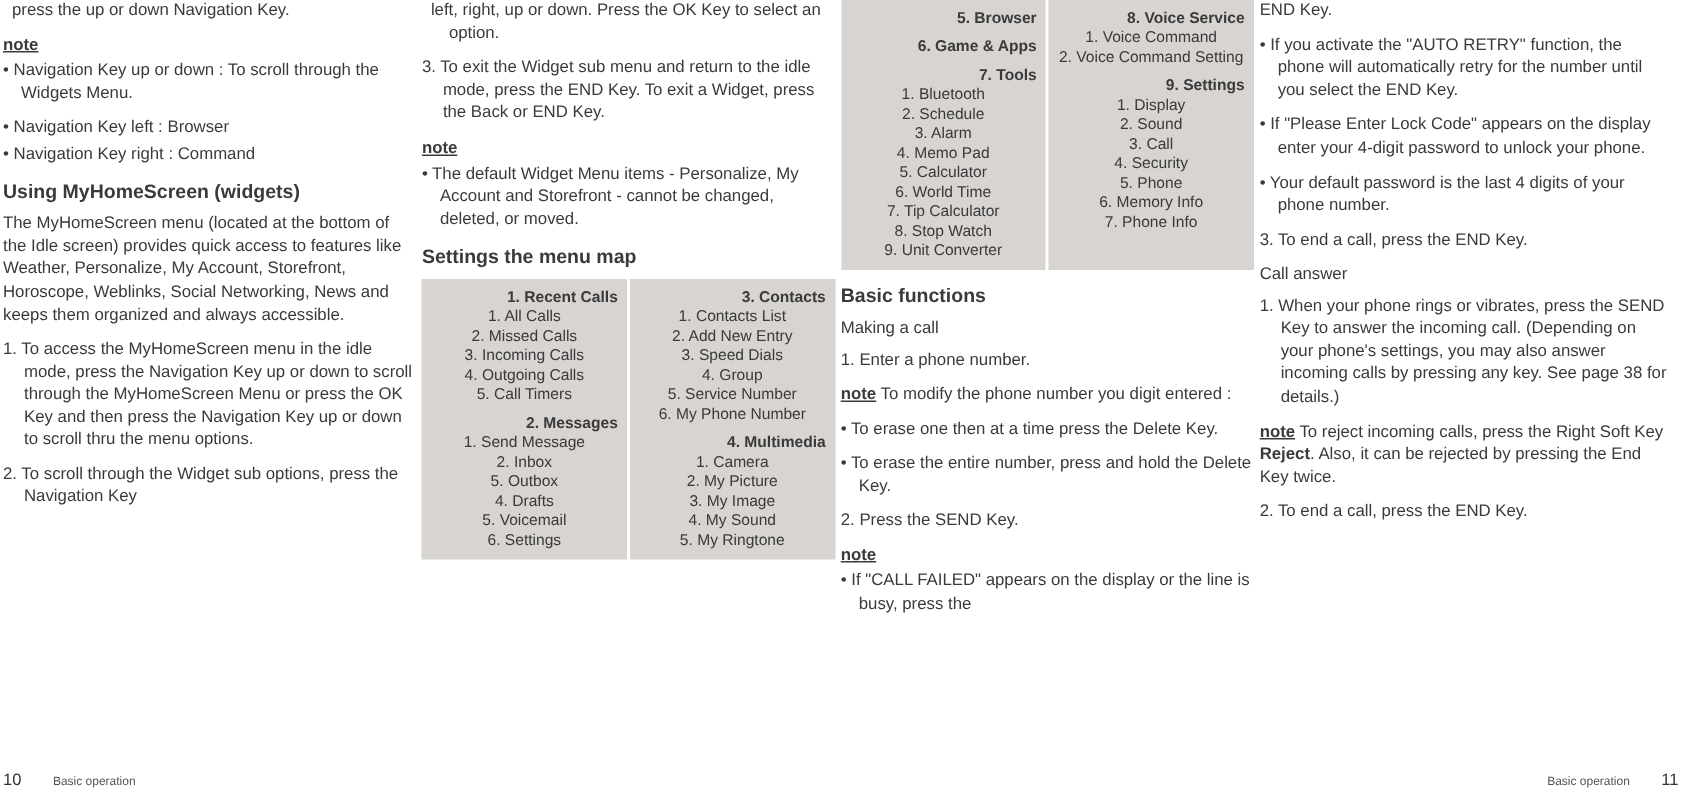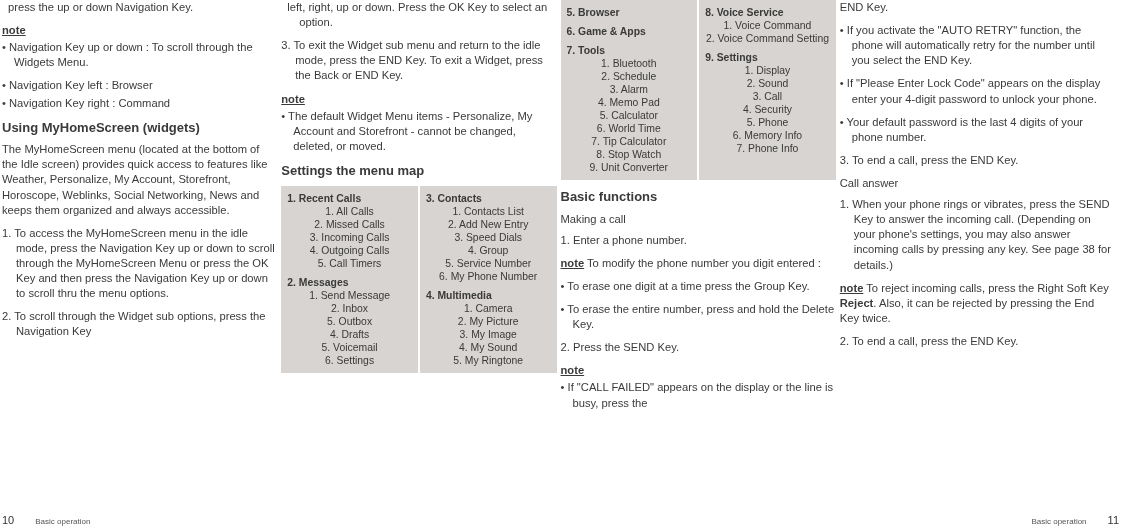--- a/index.html
+++ b/index.html
@@ -26,21 +26,21 @@
     flex-direction: column;
     padding-right: 4px;
   }
   .para { margin-bottom: 8px; }
   .indent { padding-left: 12px; text-indent: -12px; }
   .heading-note { font-weight: bold; text-decoration: underline; margin-bottom: 2px; }
   .heading-bold { font-weight: bold; margin-bottom: 6px; font-size: 13px; }
   .menu-box { display: flex; gap: 0; margin-bottom: 8px; }
   .menu-col { background: #d7d4d1; padding: 4px 6px 6px 6px; flex: 1; font-size: 10.4px; line-height: 1.25; }
   .menu-col + .menu-col { margin-left: 2px; }
-  .menu-title { font-weight: bold; margin-top: 2px; }
+  .menu-title { font-weight: bold; margin-top: 2px; text-align: right; }
   .menu-item { padding-left: 14px; text-indent: -14px; text-align: center; }
   .footer-left, .footer-right {
     position: absolute;
     bottom: 0;
     font-size: 8px;
     color: #555;
     display: flex;
     align-items: baseline;
     gap: 21px;
   }
@@ -135,21 +135,21 @@
         <div class="menu-item">6. Memory Info</div>
         <div class="menu-item">7.  Phone Info</div>
       </div>
     </div>
     <div class="heading-bold">Basic functions</div>
     <div class="para" style="margin-bottom:6px;">Making a call</div>
     <div class="para">1. Enter a phone number.</div>
     <div class="para">
       <span class="heading-note" style="display:inline;">note</span><span> To modify the phone number you digit entered :</span>
     </div>
-    <div class="para indent">• To erase one digit at a time press the Group Key.</div>
+    <div class="para indent">• To erase one then at a time press the Delete Key.</div>
     <div class="para indent">• To erase the entire number, press and hold the Delete Key.</div>
     <div class="para">2. Press the SEND Key.</div>
     <div class="heading-note">note</div>
     <div class="para indent" style="margin-bottom:0;">• If "CALL FAILED" appears on the display or the line is busy, press the</div>
   </div>
 
   <div class="col">
     <div class="para indent" style="padding-left:12px;">END Key.</div>
     <div class="para indent">• If you activate the "AUTO RETRY" function, the phone will automatically retry for the number until you select the END Key.</div>
     <div class="para indent">• If "Please Enter Lock Code" appears on the display enter your 4-digit password to unlock your phone.</div>

